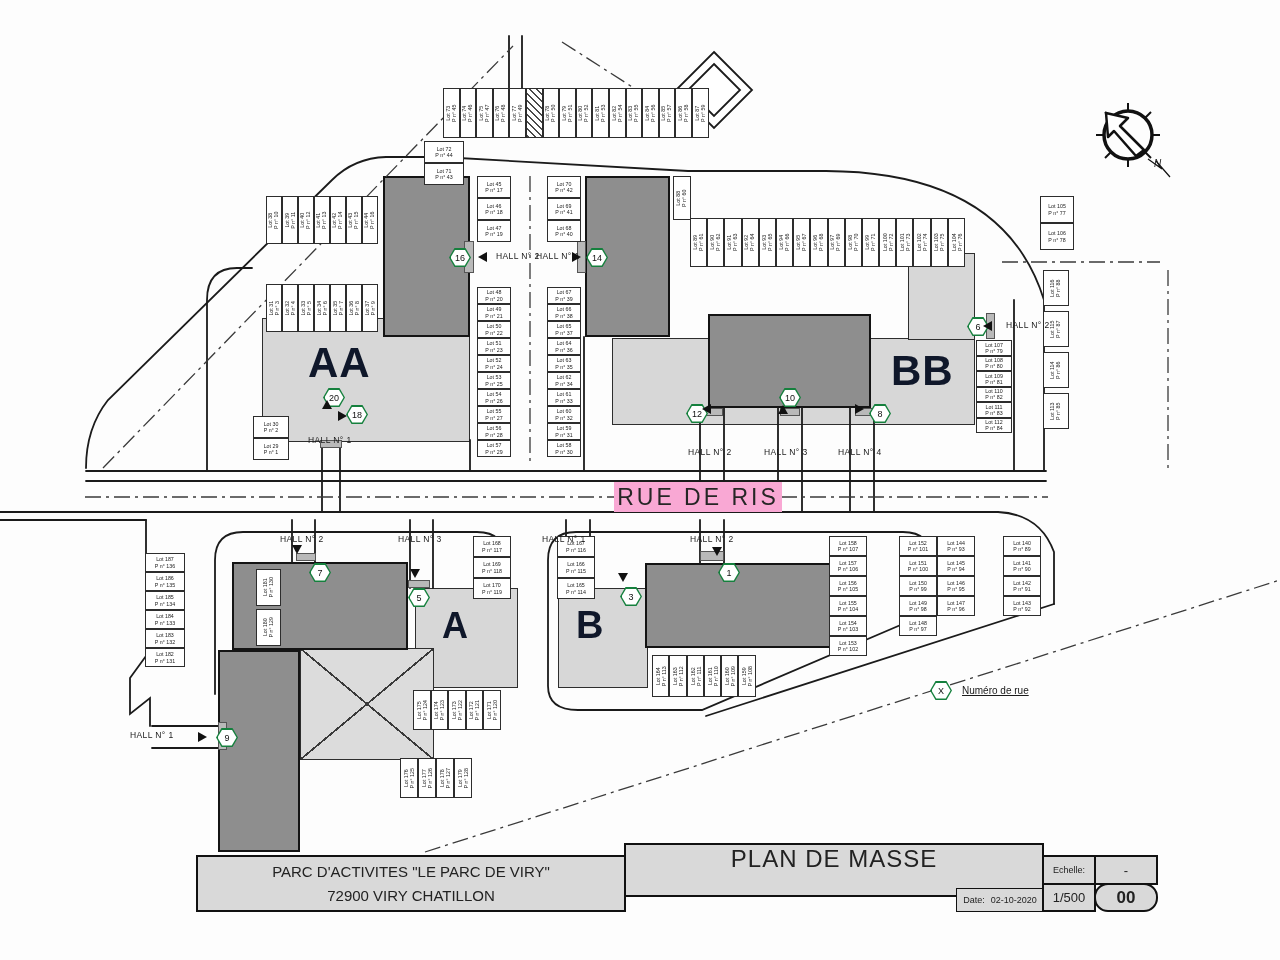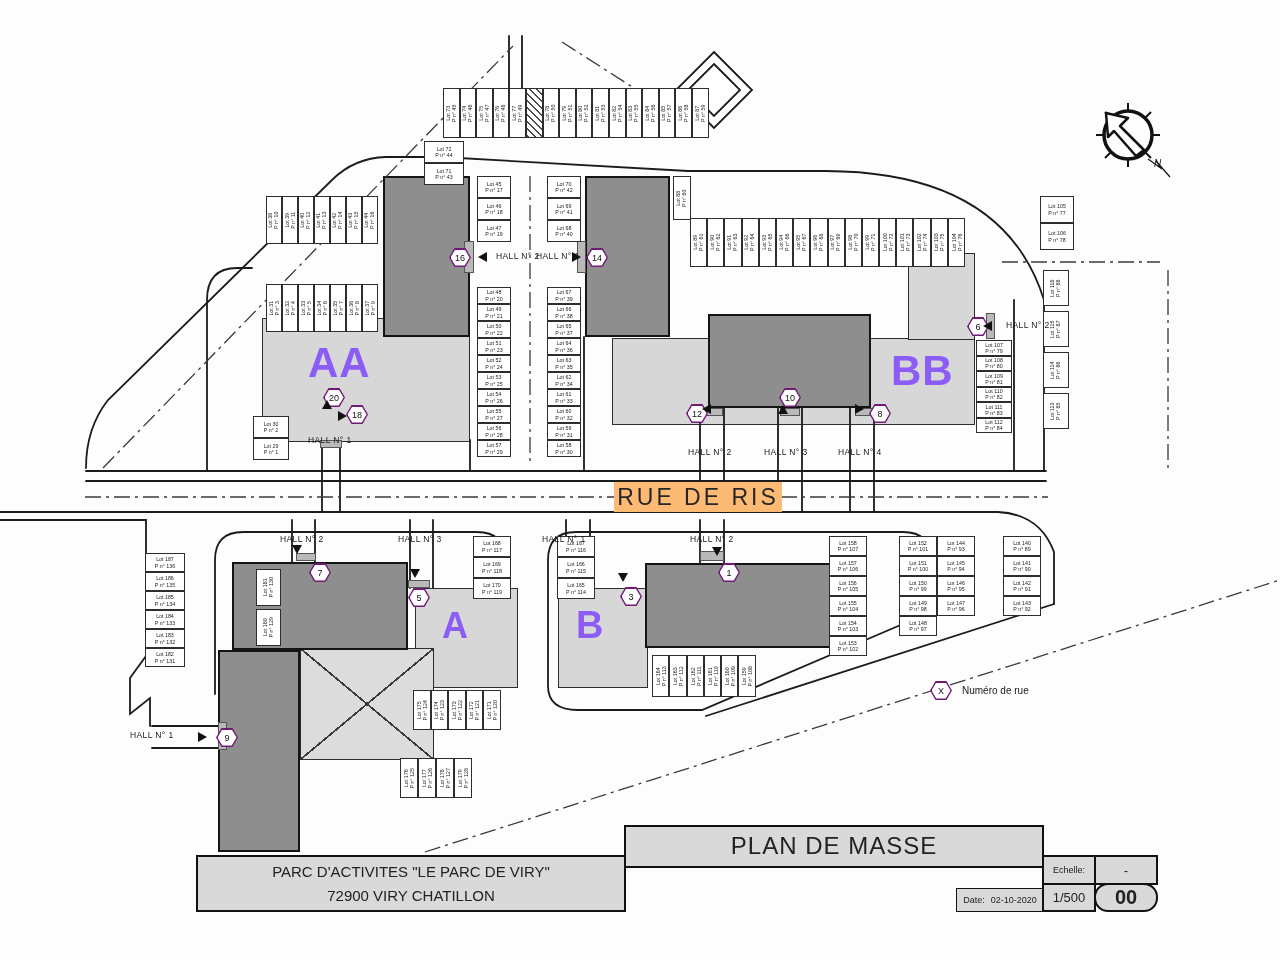--- a/index.html
+++ b/index.html
@@ -5,61 +5,61 @@
   html,body{margin:0;padding:0;background:#fff;}
   #canvas{position:relative;width:1280px;height:960px;background:#fdfdfd;overflow:hidden;
           font-family:"Liberation Sans",sans-serif;color:#222;}
   svg{position:absolute;left:0;top:0;}
   .bld{position:absolute;box-sizing:border-box;}
   .dark{background:#8e8e8e;border:2px solid #141414;}
   .light{background:#d7d7d7;border:1.5px solid #2e2e2e;}
   .xbldg{background:#dcdcdc;border:1.5px solid #2e2e2e;
     background-image:linear-gradient(to top right,transparent 49.5%,#3a3a3a 49.5%,#3a3a3a 50.5%,transparent 50.5%),
                      linear-gradient(to bottom right,transparent 49.5%,#3a3a3a 49.5%,#3a3a3a 50.5%,transparent 50.5%);}
-  .biglabel{position:absolute;font-weight:bold;color:#8b5cf6;line-height:1;letter-spacing:1px;}
+  .biglabel{position:absolute;font-weight:bold;color:#0f172a;line-height:1;letter-spacing:1px;}
   .sgroup{position:absolute;display:flex;}
   .stall{box-sizing:border-box;border:1px solid #2d2d2d;background:#fff;display:flex;
          align-items:center;justify-content:center;flex:none;overflow:hidden;}
   .stall .txt{display:flex;flex-direction:column;align-items:center;justify-content:center;
          font-size:5.3px;line-height:1.18;color:#222;text-align:center;white-space:nowrap;}
   .rotcell .txt{transform:rotate(-90deg);}
   .hatch{background:repeating-linear-gradient(45deg,#4a4a4a 0,#4a4a4a 1.5px,#fff 1.5px,#fff 5px);}
-  .hex{position:absolute;width:22px;height:19px;background:#701a75;
+  .hex{position:absolute;width:22px;height:19px;background:#15803d;
        clip-path:polygon(25% 0%,75% 0%,100% 50%,75% 100%,25% 100%,0% 50%);
        display:flex;align-items:center;justify-content:center;z-index:6;}
   .hexin{width:19px;height:16px;background:#fff;
        clip-path:polygon(25% 0%,75% 0%,100% 50%,75% 100%,25% 100%,0% 50%);
        display:flex;align-items:center;justify-content:center;font-size:9px;color:#111;}
   .hall{position:absolute;font-size:8.5px;letter-spacing:.4px;color:#1a1a1a;white-space:nowrap;z-index:5;}
   .arr{position:absolute;width:0;height:0;z-index:6;}
   .arr-left {border-top:5px solid transparent;border-bottom:5px solid transparent;border-right:9px solid #111;}
   .arr-right{border-top:5px solid transparent;border-bottom:5px solid transparent;border-left:9px solid #111;}
   .arr-up   {border-left:5px solid transparent;border-right:5px solid transparent;border-bottom:9px solid #111;}
   .arr-down {border-left:5px solid transparent;border-right:5px solid transparent;border-top:9px solid #111;}
   .wedge{position:absolute;background:#b9b9b9;border:1px solid #555;box-sizing:border-box;z-index:2;}
   .roadline{stroke:#1b1b1b;stroke-width:1.8;fill:none;stroke-linecap:round;}
   .dd{stroke:#3a3a3a;stroke-width:1.3;fill:none;stroke-dasharray:16 5 3 5;}
-  #street-name{position:absolute;left:614px;top:482px;width:168px;height:30px;background:#fdba74;
+  #street-name{position:absolute;left:614px;top:482px;width:168px;height:30px;background:#f9a8d4;
        display:flex;align-items:center;justify-content:center;font-size:23px;letter-spacing:3px;
        color:#262626;z-index:4;}
   #legend{position:absolute;left:930px;top:681px;display:flex;align-items:center;gap:10px;z-index:5;}
-  #legend .lbl{font-size:10px;color:#1a1a1a;}
+  #legend .lbl{font-size:10px;color:#1a1a1a;text-decoration:underline;}
   
   .tb{position:absolute;box-sizing:border-box;border:2px solid #111;background:#d9d9d9;
       display:flex;align-items:center;justify-content:center;z-index:8;}
   #tb-parking{left:0;top:855px;width:198px;height:57px;font-size:15px;}
   #tb-project{left:196px;top:855px;width:430px;height:57px;flex-direction:column;
       justify-content:space-around;font-size:15px;padding:3px 0;}
-  #tb-title{left:624px;top:825px;width:420px;height:43px;align-items:flex-start;
-      justify-content:center;font-size:24px;letter-spacing:1px;padding-top:5px;}
+  #tb-title{left:624px;top:843px;width:420px;height:54px;align-items:flex-start;
+      justify-content:center;font-size:24px;letter-spacing:1px;}
   #tb-date{left:956px;top:888px;width:88px;height:24px;font-size:9px;gap:6px;border-width:1.5px;}
   #tb-ech-label{left:1042px;top:855px;width:54px;height:30px;font-size:9px;}
   #tb-ech-dash{left:1094px;top:855px;width:64px;height:30px;font-size:13px;}
   #tb-scale{left:1042px;top:883px;width:54px;height:29px;font-size:13px;}
-  #tb-num{left:1094px;top:883px;width:64px;height:29px;font-size:20px;font-weight:bold;border-radius:14px;}
+  #tb-num{left:1094px;top:883px;width:64px;height:29px;font-size:17px;font-weight:bold;border-radius:14px;}
 </style>
 </head>
 <body>
 
 <div id="canvas">
 
   <svg width="1280" height="960" viewBox="0 0 1280 960" style="z-index:2;">
     <g class="roadline">
       <path d="M86,468 Q86,428 108,400 L332,180 Q354,158 386,157 L441,157 L688,171 L826,171 Q1004,172 1044,300 L1044,471"></path>
       <path d="M86,471 H1046 M86,481 H1046"></path>

